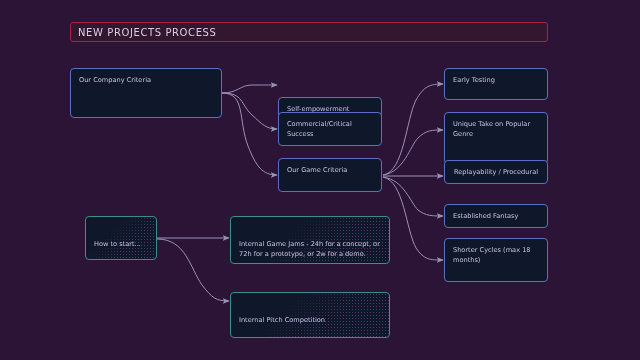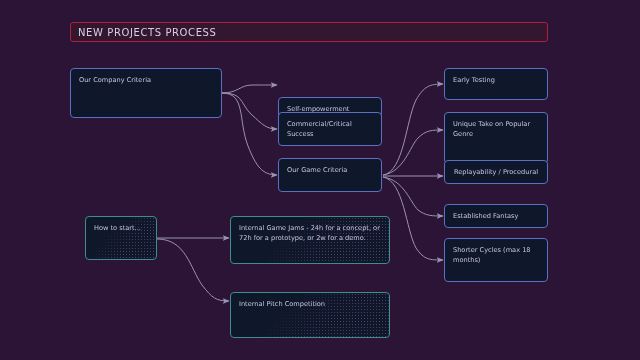--- a/index.html
+++ b/index.html
@@ -81,21 +81,21 @@
   .node.teal::before {
     content: "";
     position: absolute;
     left: 0; top: 0; right: 0; bottom: 0;
     background-image: radial-gradient(#5b3a6e 0.55px, transparent 0.6px);
     background-size: 3px 3px;
     -webkit-mask-image: linear-gradient(135deg, transparent 34%, #000 62%);
     mask-image: linear-gradient(135deg, transparent 34%, #000 62%);
     opacity: 0.95;
   }
-  .node.teal .label { z-index: 2; }
+  .node.teal .label { z-index: 2; margin-top: 16px; }
 
   
   .node.plain { border-color: #5d6fc4; }
 </style>
 </head>
 <body>
 
 <div id="canvas">
 
   <svg id="wires" viewBox="0 0 640 360" width="640" height="360">

